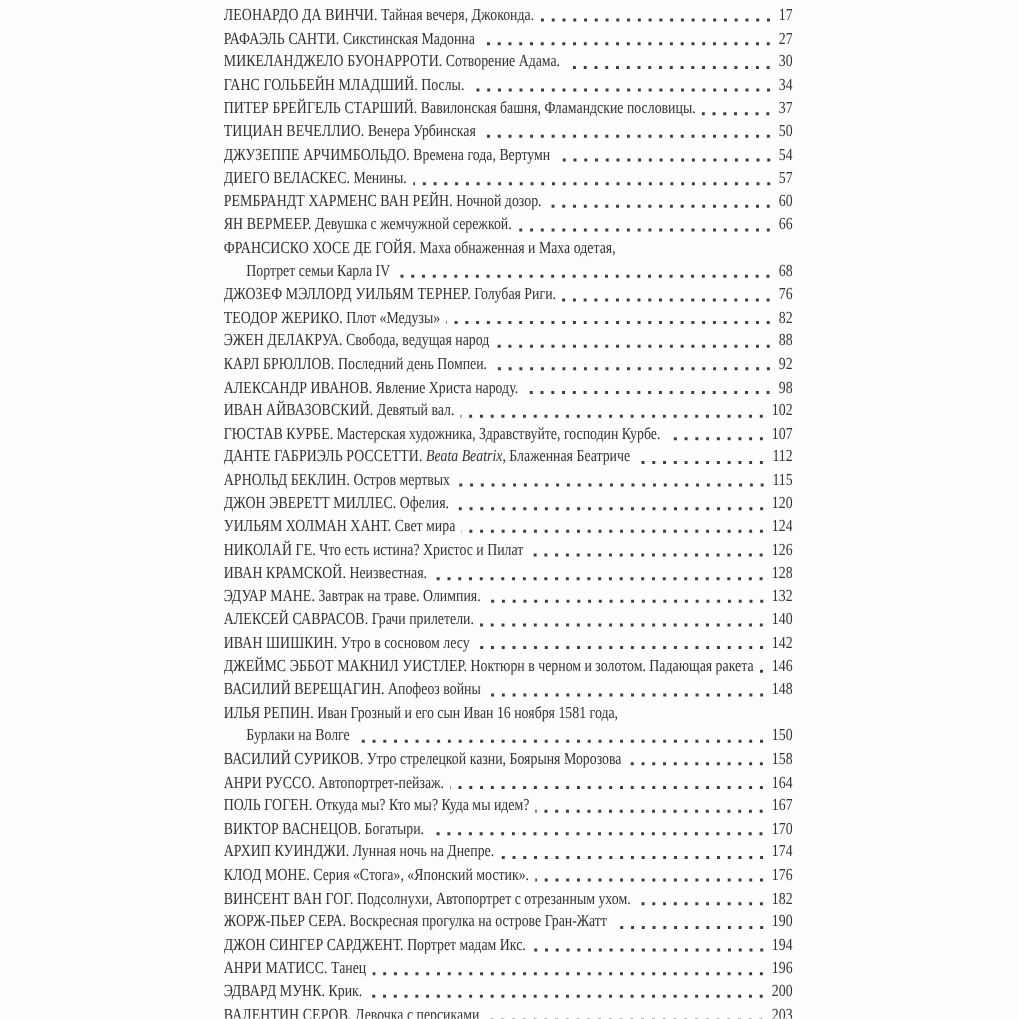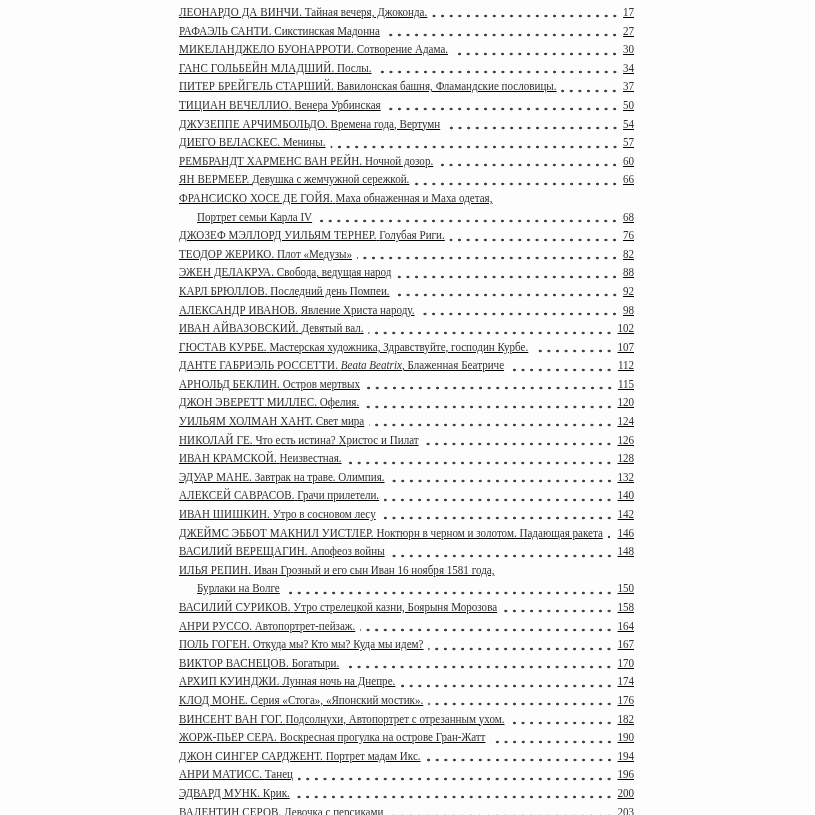--- a/index.html
+++ b/index.html
@@ -9,21 +9,20 @@
     height: 815px;
     background: #fdfdfd;
     overflow: hidden;
   }
   .page {
     box-sizing: border-box;
     width: 815px;
     height: 815px;
     padding: 3px 0 0 179px;
     background: #fdfdfd;
-    text-decoration: underline;
   }
   .toc {
     width: 555px;
     transform: scaleX(0.82);
     transform-origin: left top;
     font-family: "Liberation Serif", serif;
     font-size: 13.5px;
     color: #323232;
   }
   .row {

